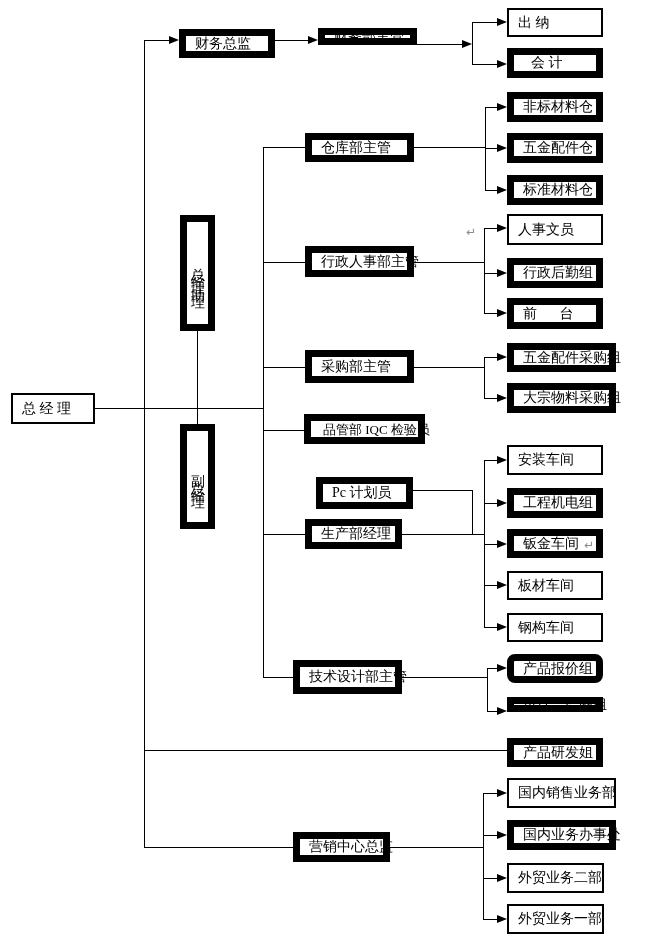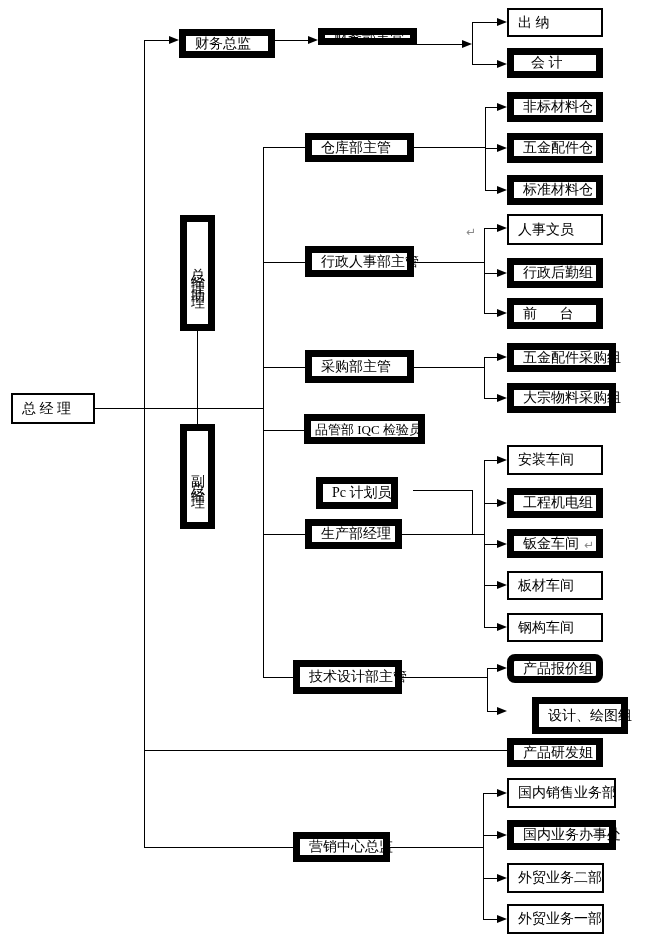--- a/index.html
+++ b/index.html
@@ -3,21 +3,21 @@
 <meta charset="utf-8">
 <style>
   html,body{margin:0;padding:0;background:#fff;}
   #canvas{position:relative;width:654px;height:951px;background:#fff;
           font-family:"Liberation Serif","DejaVu Serif",serif;overflow:hidden;}
   #lines{position:absolute;left:0;top:0;}
   .node{position:absolute;box-sizing:border-box;border:7px solid #14b8a6;background:#fff;
         display:flex;align-items:center;font-size:14px;color:#000;
         white-space:pre;padding-left:9px;line-height:1;}
   .node.b2{border-width:2px;}
-  .node.tight{padding-left:4px;font-size:13px;}
+  .node.tight{padding-left:12px;font-size:13px;}
   .node.v{writing-mode:vertical-lr;text-orientation:upright;padding:0;
           justify-content:center;letter-spacing:7px;}
   .pmark{position:absolute;font-size:12px;line-height:1;
          font-family:"DejaVu Sans","Liberation Sans",sans-serif;}
 </style>
 </head>
 <body>
 
 <div id="canvas" style="background: rgb(255, 255, 255);">
   <svg id="lines" width="654" height="951">
@@ -110,30 +110,30 @@
       <div class="node" style="left: 507px; top: 133px; width: 96px; height: 30px; color: rgb(0, 0, 0); border-color: rgb(0, 0, 0);">五金配件仓</div>
       <div class="node" style="left: 507px; top: 175px; width: 96px; height: 30px; color: rgb(0, 0, 0); border-color: rgb(0, 0, 0);">标准材料仓</div>
       <div class="node" style="left: 305px; top: 246px; width: 109px; height: 31px; color: rgb(0, 0, 0); border-color: rgb(0, 0, 0);">行政人事部主管</div>
       <div class="node b2" style="left: 507px; top: 214px; width: 96px; height: 31px; color: rgb(0, 0, 0); border-color: rgb(0, 0, 0);">人事文员</div>
       <div class="node" style="left: 507px; top: 258px; width: 96px; height: 30px; color: rgb(0, 0, 0); border-color: rgb(0, 0, 0);">行政后勤组</div>
       <div class="node" style="left: 507px; top: 298px; width: 96px; height: 31px; color: rgb(0, 0, 0); border-color: rgb(0, 0, 0); font-family: Liberation Mono, monospace;">前　 台</div>
       <div class="node" style="left: 305px; top: 350px; width: 109px; height: 33px; color: rgb(0, 0, 0); border-color: rgb(0, 0, 0);">采购部主管</div>
       <div class="node" style="left: 507px; top: 343px; width: 109px; height: 29px; color: rgb(0, 0, 0); border-color: rgb(0, 0, 0);">五金配件采购组</div>
       <div class="node" style="left: 507px; top: 383px; width: 109px; height: 30px; color: rgb(0, 0, 0); border-color: rgb(0, 0, 0);">大宗物料采购组</div>
       <div class="node tight" style="left: 304px; top: 414px; width: 121px; height: 30px; color: rgb(0, 0, 0); border-color: rgb(0, 0, 0);">品管部 IQC 检验员</div>
-      <div class="node" style="left: 316px; top: 477px; width: 82px; height: 32px; color: rgb(0, 0, 0); border-color: rgb(0, 0, 0);">Pc 计划员</div>
+      <div class="node" style="left: 316px; top: 477px; width: 97px; height: 32px; color: rgb(0, 0, 0); border-color: rgb(0, 0, 0);">Pc 计划员</div>
       <div class="node" style="left: 305px; top: 519px; width: 97px; height: 30px; color: rgb(0, 0, 0); border-color: rgb(0, 0, 0);">生产部经理</div>
       <div class="node b2" style="left: 507px; top: 445px; width: 96px; height: 30px; color: rgb(0, 0, 0); border-color: rgb(0, 0, 0);">安装车间</div>
       <div class="node" style="left: 507px; top: 488px; width: 96px; height: 30px; color: rgb(0, 0, 0); border-color: rgb(0, 0, 0);">工程机电组</div>
       <div class="node" style="left: 507px; top: 529px; width: 96px; height: 29px; color: rgb(0, 0, 0); border-color: rgb(0, 0, 0);">钣金车间</div>
       <div class="node b2" style="left: 507px; top: 571px; width: 96px; height: 29px; color: rgb(0, 0, 0); border-color: rgb(0, 0, 0);">板材车间</div>
       <div class="node b2" style="left: 507px; top: 613px; width: 96px; height: 29px; color: rgb(0, 0, 0); border-color: rgb(0, 0, 0);">钢构车间</div>
       <div class="node" style="left: 293px; top: 660px; width: 109px; height: 34px; color: rgb(0, 0, 0); border-color: rgb(0, 0, 0);">技术设计部主管</div>
       <div class="node" style="left: 507px; top: 654px; width: 96px; height: 29px; color: rgb(0, 0, 0); border-color: rgb(0, 0, 0); border-radius: 8px;">产品报价组</div>
-      <div class="node" style="left: 507px; top: 697px; width: 96px; height: 37px; color: rgb(0, 0, 0); border-color: rgb(0, 0, 0); margin-left: 25px;">设计、绘图组</div>
+      <div class="node" style="left: 507px; top: 697px; width: 96px; height: 15px; color: rgb(0, 0, 0); border-color: rgb(0, 0, 0);">设计、绘图组</div>
       <div class="node" style="left: 507px; top: 738px; width: 96px; height: 29px; color: rgb(0, 0, 0); border-color: rgb(0, 0, 0);">产品研发姐</div>
       <div class="node" style="left: 293px; top: 832px; width: 97px; height: 30px; color: rgb(0, 0, 0); border-color: rgb(0, 0, 0);">营销中心总监</div>
       <div class="node b2" style="left: 507px; top: 778px; width: 109px; height: 30px; color: rgb(0, 0, 0); border-color: rgb(0, 0, 0);">国内销售业务部</div>
       <div class="node" style="left: 507px; top: 820px; width: 109px; height: 30px; color: rgb(0, 0, 0); border-color: rgb(0, 0, 0);">国内业务办事处</div>
       <div class="node b2" style="left: 507px; top: 863px; width: 97px; height: 30px; color: rgb(0, 0, 0); border-color: rgb(0, 0, 0);">外贸业务二部</div>
       <div class="node b2" style="left: 507px; top: 904px; width: 97px; height: 30px; color: rgb(0, 0, 0); border-color: rgb(0, 0, 0);">外贸业务一部</div>
     </div>
   <span class="pmark" style="left: 584px; top: 539px; color: rgb(138, 138, 138);">↵</span>
   <span class="pmark" style="left: 466px; top: 226px; color: rgb(138, 138, 138);">↵</span>
 </div>

